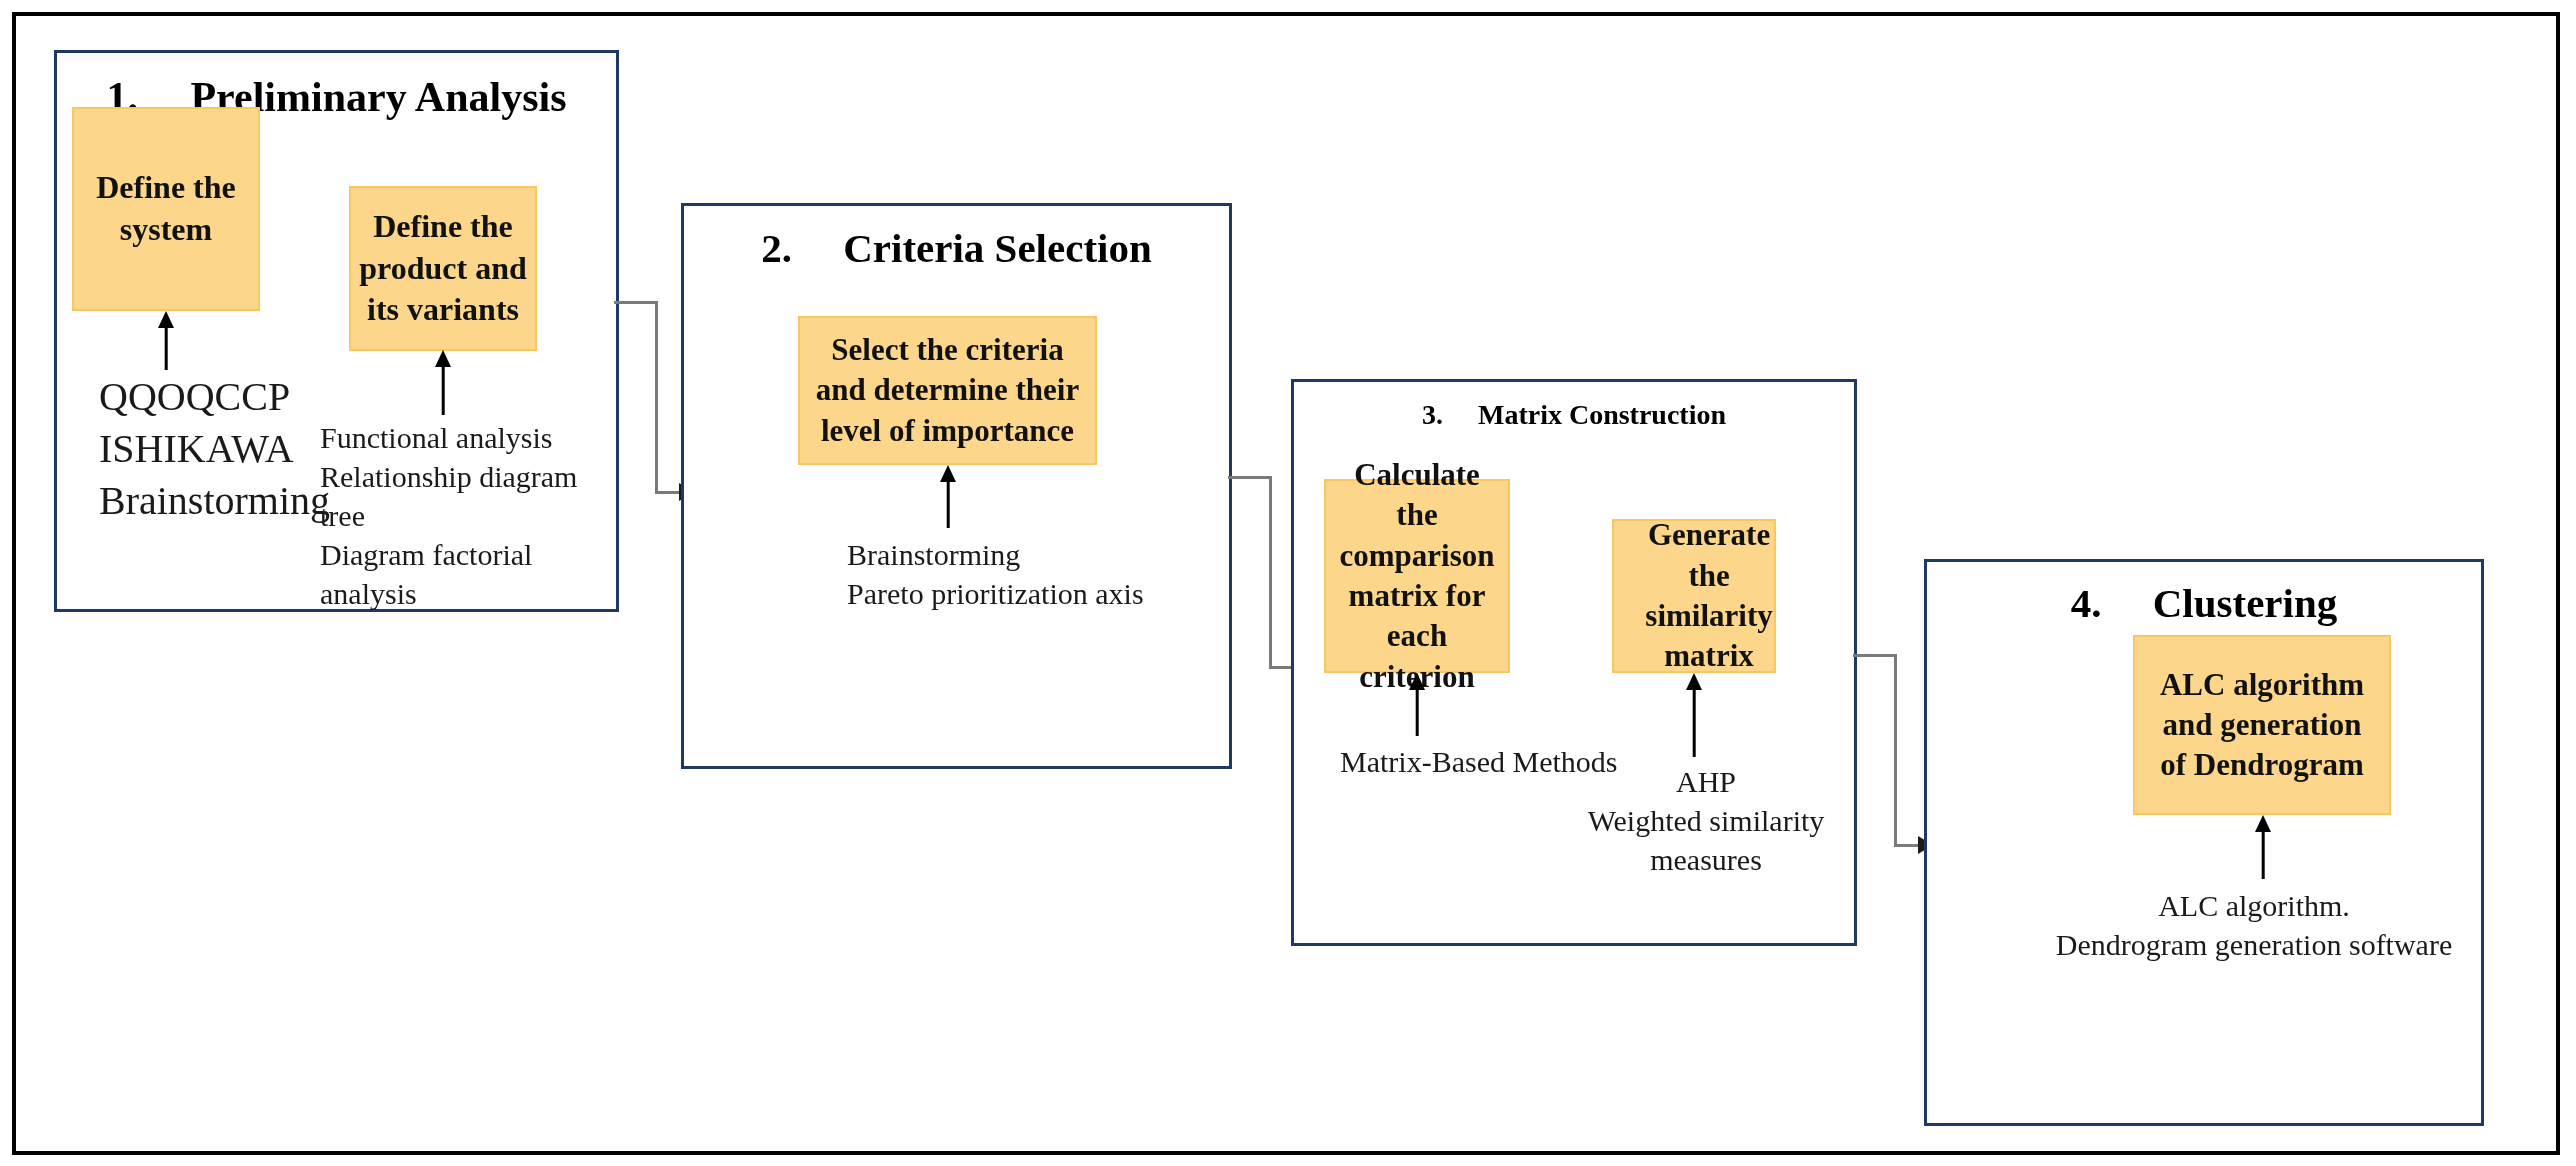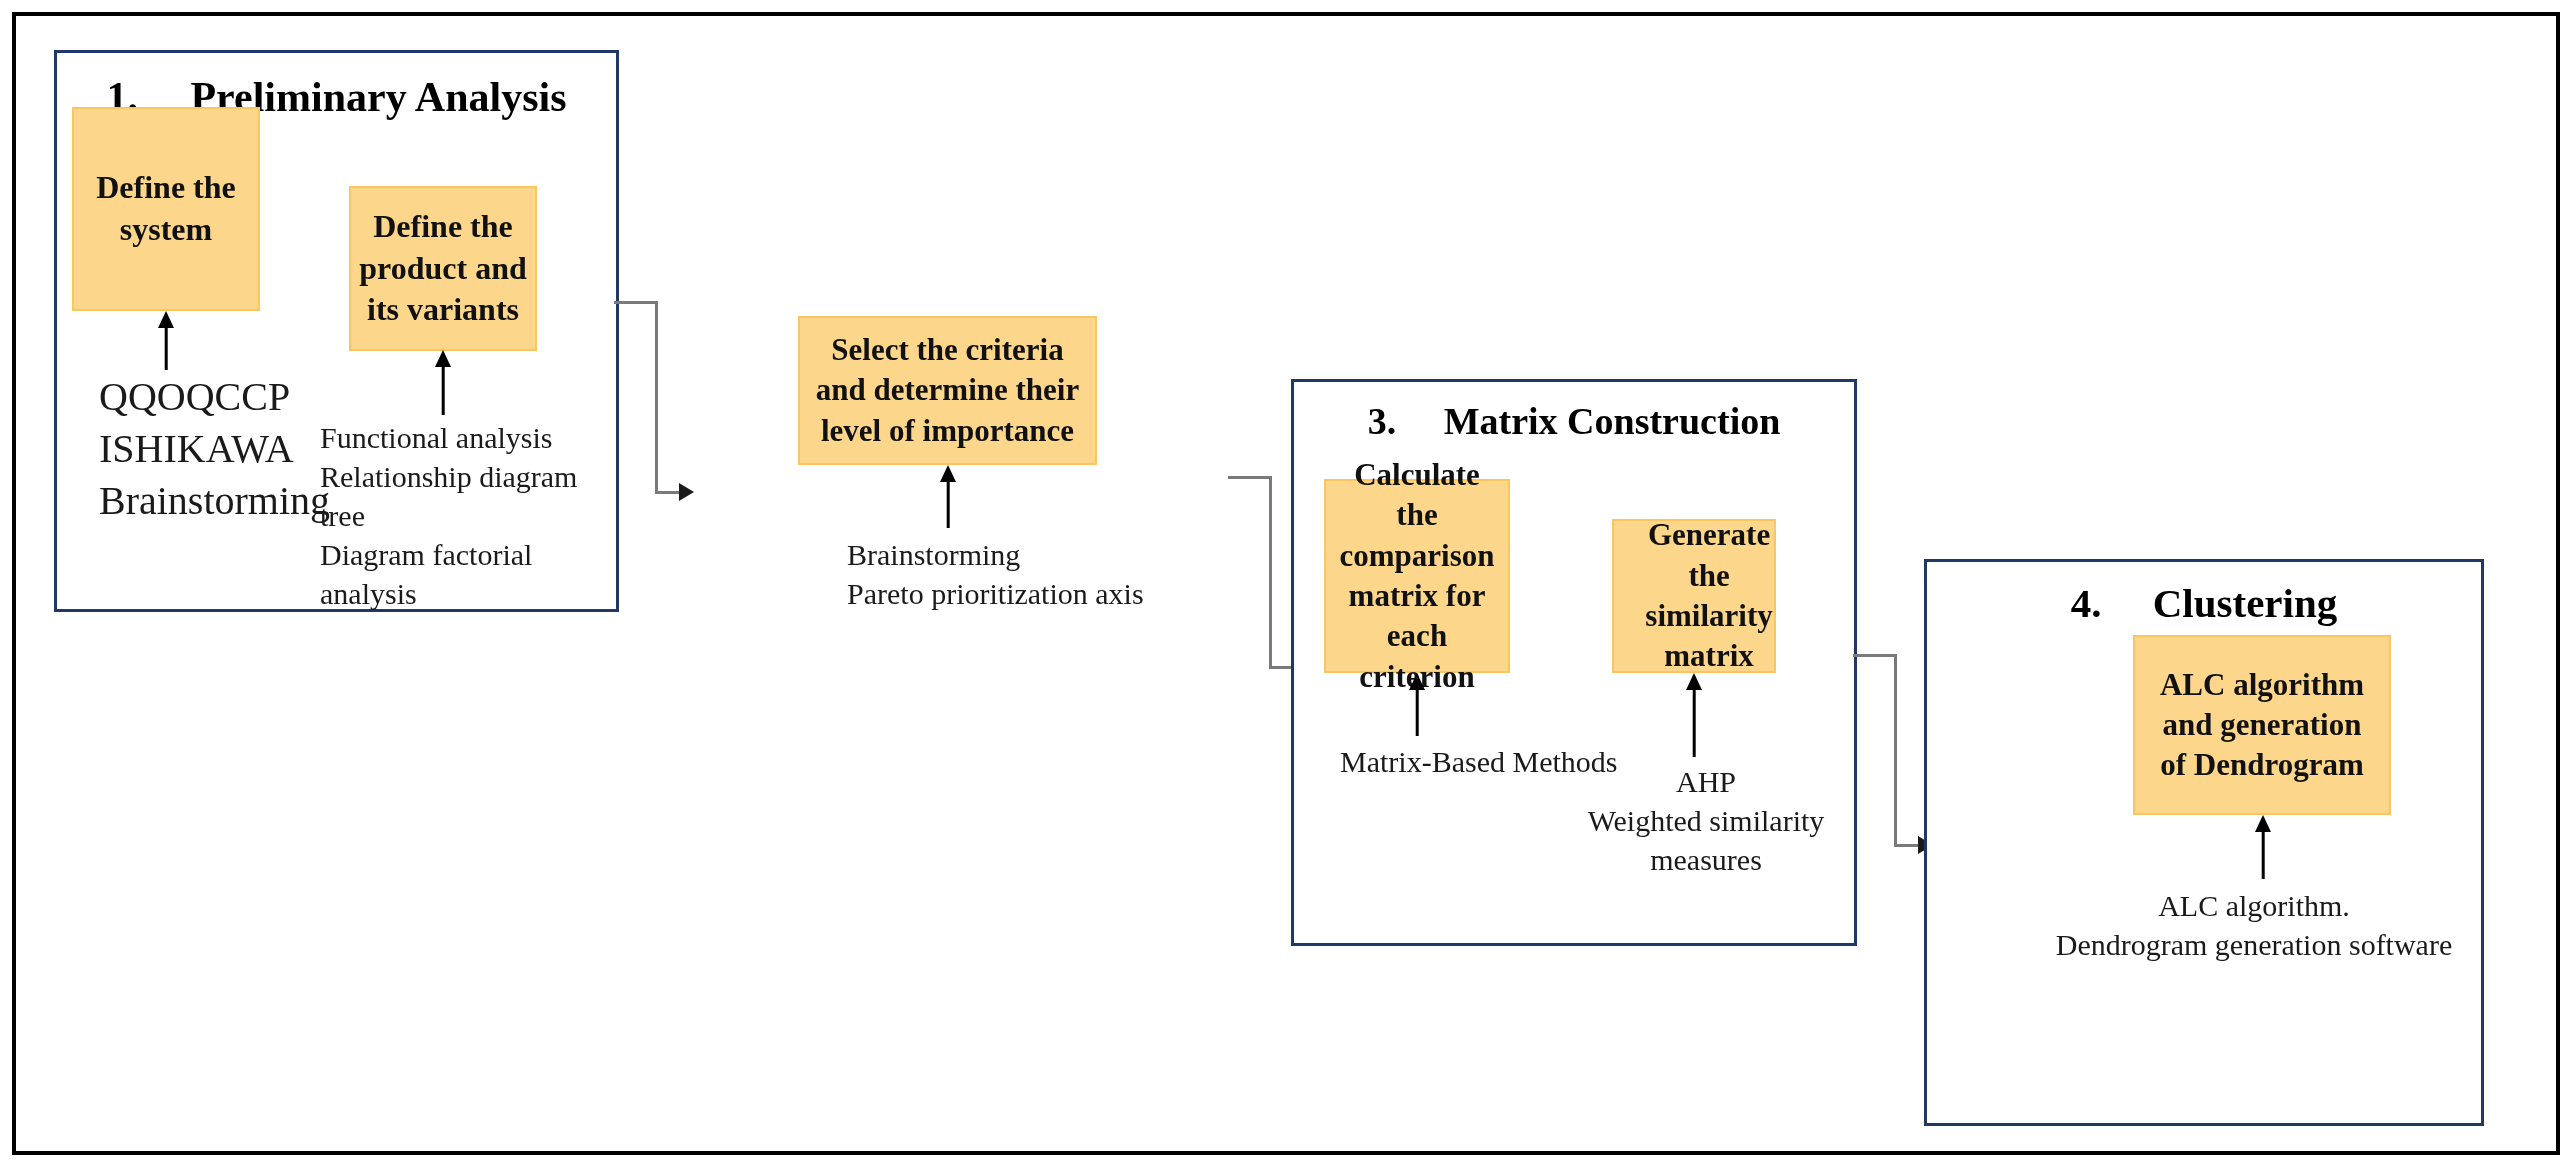--- a/index.html
+++ b/index.html
@@ -137,20 +137,23 @@
 Relationship diagram tree
 Diagram factorial analysis</div>
 
   <div class="conn" style="left:614px; top:301px; width:78px; height:203px;">
     <div class="seg h" style="left:0; top:0; width:43px;"></div>
     <div class="seg v" style="left:41px; top:0; height:192px;"></div>
     <div class="seg h" style="left:41px; top:190px; width:34px;"></div>
     <div class="arrowhead" style="left:65px; top:182px;"></div>
   </div>
 
+  <div class="stage-box" style="left:681px; top:203px; width:551px; height:566px;">
+    <div class="stage-title" style="top:18.3px; font-size:41px;">2.  Criteria Selection</div>
+  </div>
 
   <div class="action-box" style="left:798px; top:316px; width:299px; height:149px; font-size:31px;">
     <span style="white-space:pre-line;">Select the criteria
 and determine their
 level of importance</span>
   </div>
 
   <div class="v-arrow" style="left:939px; top:465px; width:18.3px; height:63px;">
     <div class="head"></div>
     <div class="shaft"></div>
@@ -160,21 +163,21 @@
 Pareto prioritization axis</div>
 
   <div class="conn" style="left:1228px; top:476px; width:78px; height:203px;">
     <div class="seg h" style="left:0; top:0; width:43px;"></div>
     <div class="seg v" style="left:41px; top:0; height:192px;"></div>
     <div class="seg h" style="left:41px; top:190px; width:34px;"></div>
     <div class="arrowhead" style="left:65px; top:182px;"></div>
   </div>
 
   <div class="stage-box" style="left:1291px; top:379px; width:566px; height:567px;">
-    <div class="stage-title" style="top:17px; font-size:38px;">3.  Matrix Construction</div>
+    <div class="stage-title" style="top:17px; font-size:28px;">3.  Matrix Construction</div>
   </div>
 
   <div class="action-box" style="left:1324px; top:479px; width:186px; height:194px; font-size:31px;">
     <span style="white-space:pre-line;">Calculate the
 comparison
 matrix for
 each criterion</span>
   </div>
 
   <div class="v-arrow" style="left:1408px; top:673px; width:18.3px; height:63px;">

